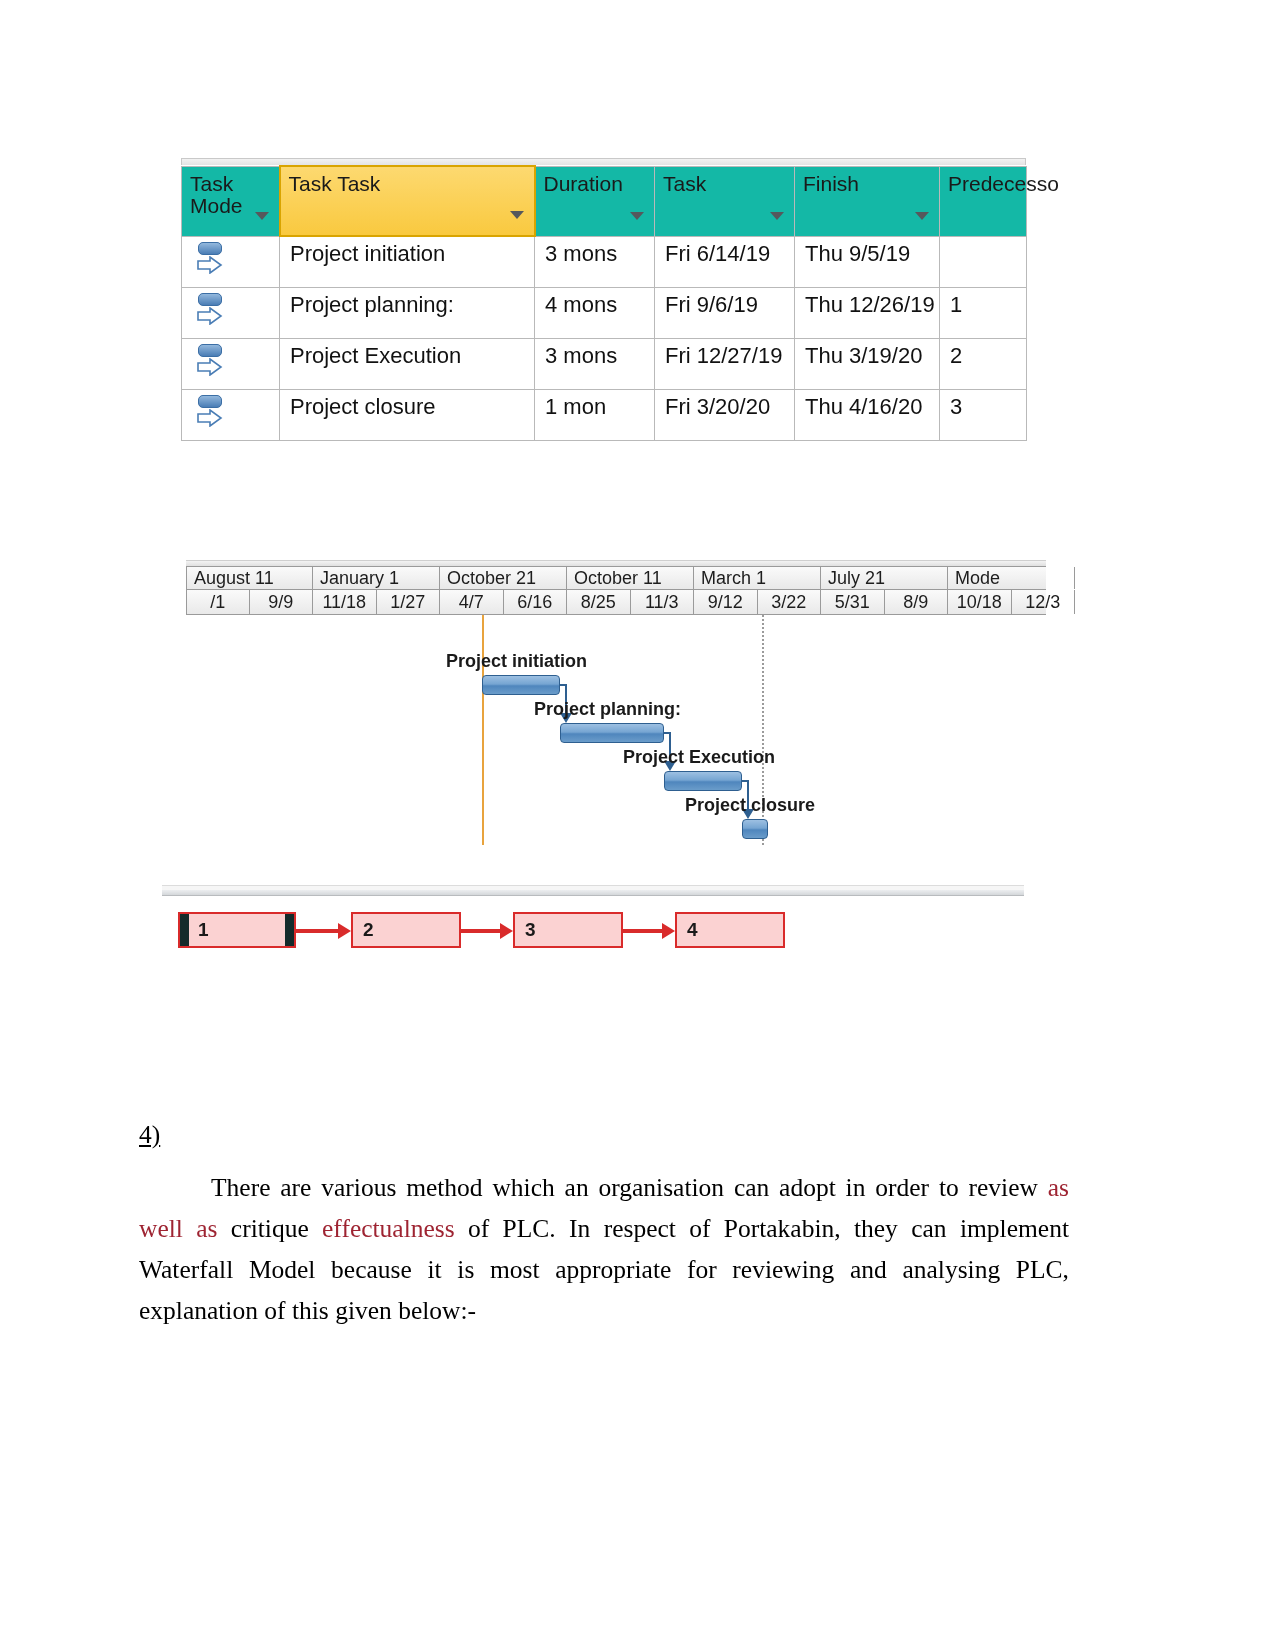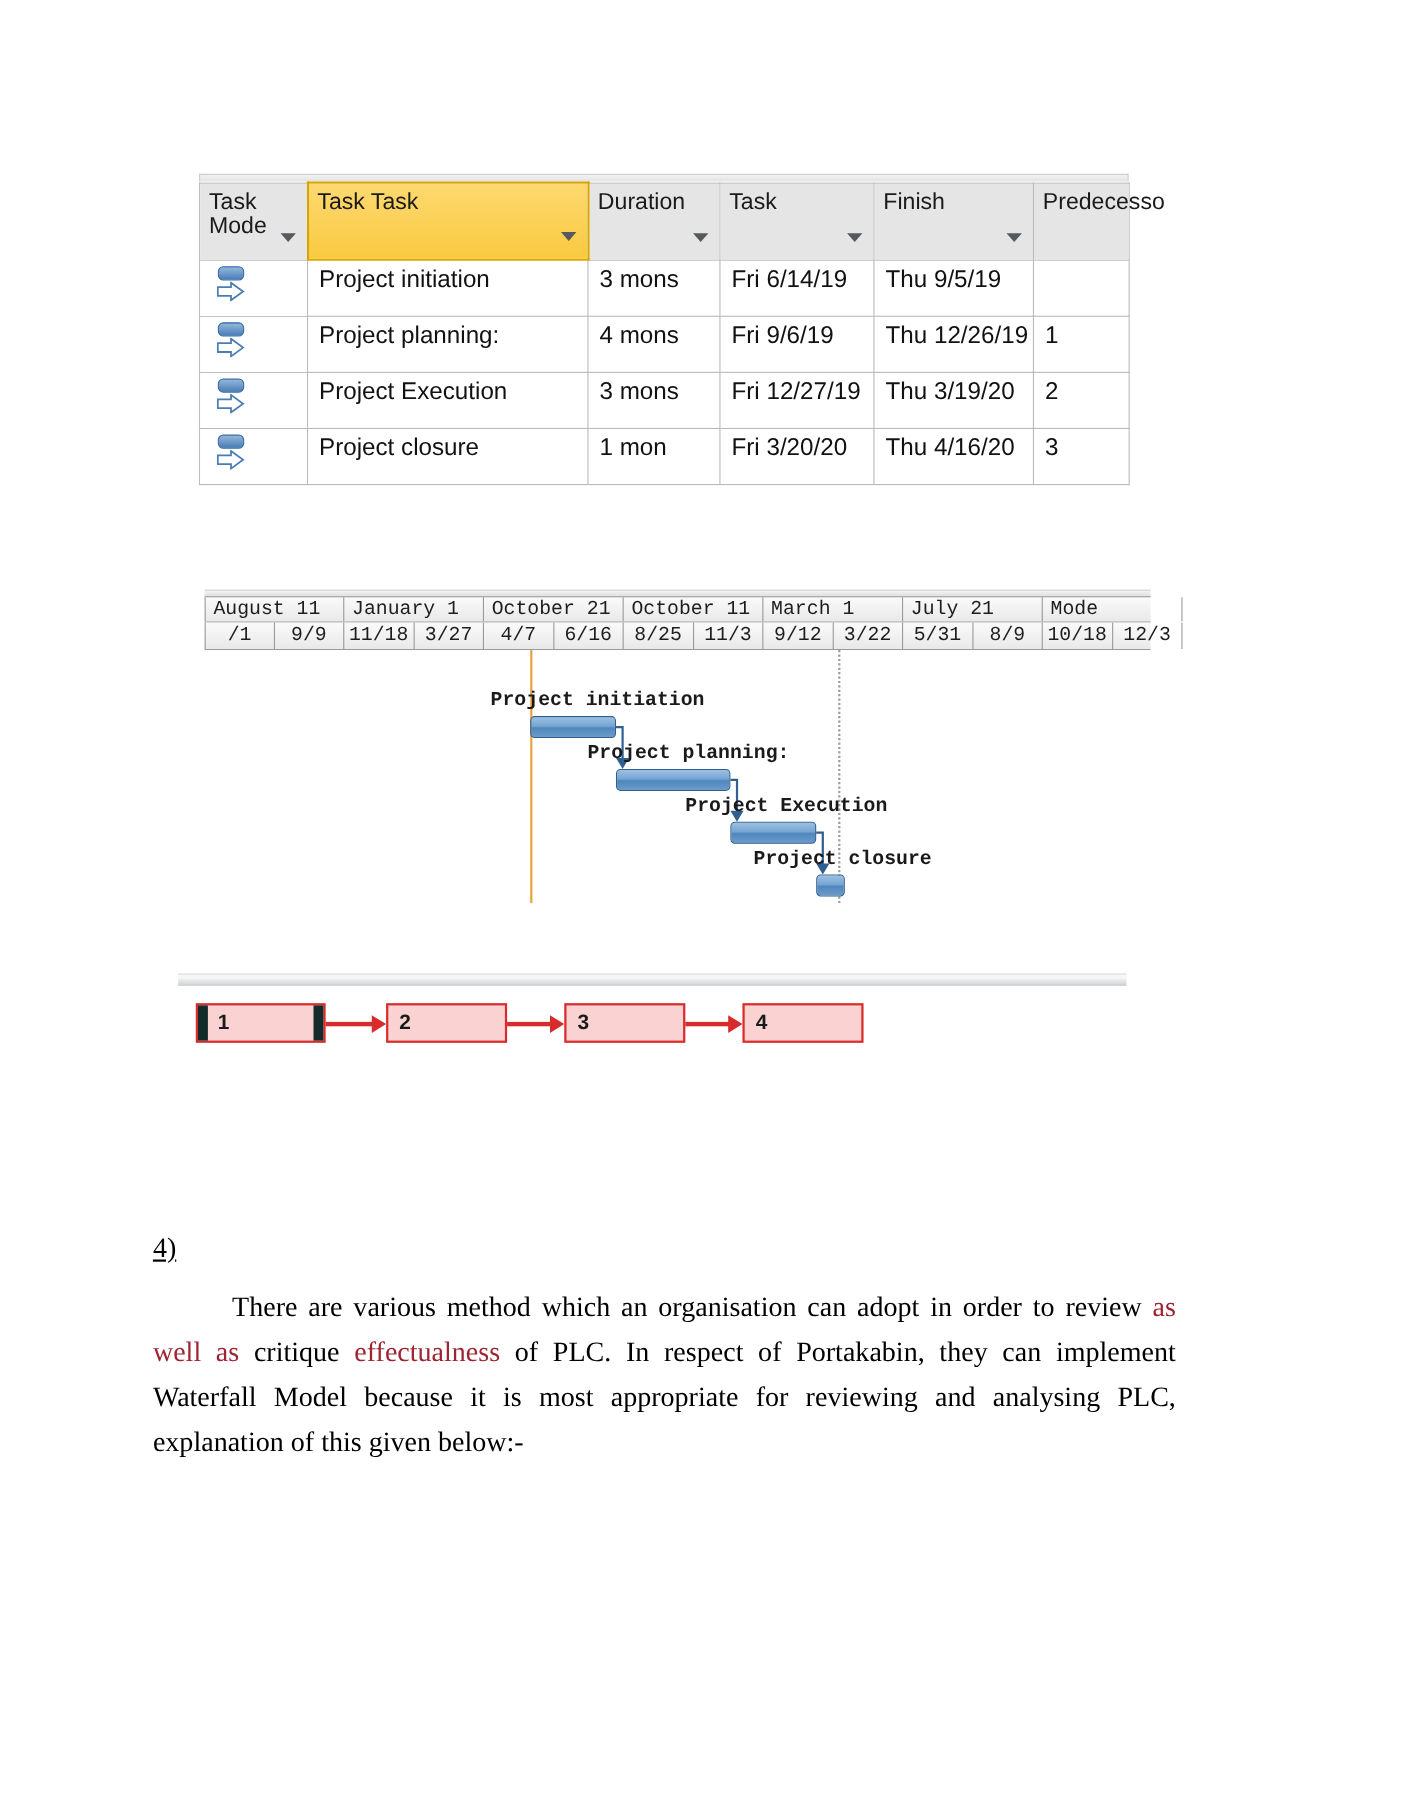--- a/index.html
+++ b/index.html
@@ -36,21 +36,21 @@
     width: 845px;
     table-layout: fixed;
   }
   table.proj-table th,
   table.proj-table td {
     border: 1px solid #b9b9b9;
     padding: 0;
     vertical-align: top;
   }
   table.proj-table thead th {
-    background: #e5e5e5;
+    background: #14b8a6;
     height: 62px;
     font-weight: normal;
     font-size: 21px;
     color: #1a1a1a;
     text-align: left;
     position: relative;
     padding: 6px 6px 0 8px;
     line-height: 1.05;
   }
   table.proj-table thead th.sel {
@@ -98,24 +98,24 @@
   .mode-icon .arrow {
     position: absolute;
     left: 1px; top: 14px;
     width: 26px; height: 18px;
   }
 
   
   .gantt-wrap {
     position: absolute;
     left: 186px;
-    top: 536px;
+    top: 560px;
     width: 860px;
     height: 278px;
-    font-family: Liberation Mono, monospace;
+    font-family: Liberation Sans, sans-serif;
   }
   .gantt-topline {
     height: 5px;
     background: linear-gradient(to bottom,#f3f3f3,#e0e0e0);
     border-top: 1px solid #cfcfcf;
   }
   .gantt-hdr-months, .gantt-hdr-days {
     display: flex;
     border-top: 1px solid #9a9a9a;
     border-bottom: 1px solid #9a9a9a;
@@ -384,21 +384,21 @@
       <div class="gm-cell">October 21</div>
       <div class="gm-cell">October 11</div>
       <div class="gm-cell">March 1</div>
       <div class="gm-cell">July 21</div>
       <div class="gm-cell">Mode</div>
     </div>
   <div class="gantt-hdr-days" id="gantt-days">
       <div class="gd-cell">/1</div>
       <div class="gd-cell">9/9</div>
       <div class="gd-cell">11/18</div>
-      <div class="gd-cell">3/27</div>
+      <div class="gd-cell">1/27</div>
       <div class="gd-cell">4/7</div>
       <div class="gd-cell">6/16</div>
       <div class="gd-cell">8/25</div>
       <div class="gd-cell">11/3</div>
       <div class="gd-cell">9/12</div>
       <div class="gd-cell">3/22</div>
       <div class="gd-cell">5/31</div>
       <div class="gd-cell">8/9</div>
       <div class="gd-cell">10/18</div>
       <div class="gd-cell">12/3</div>

